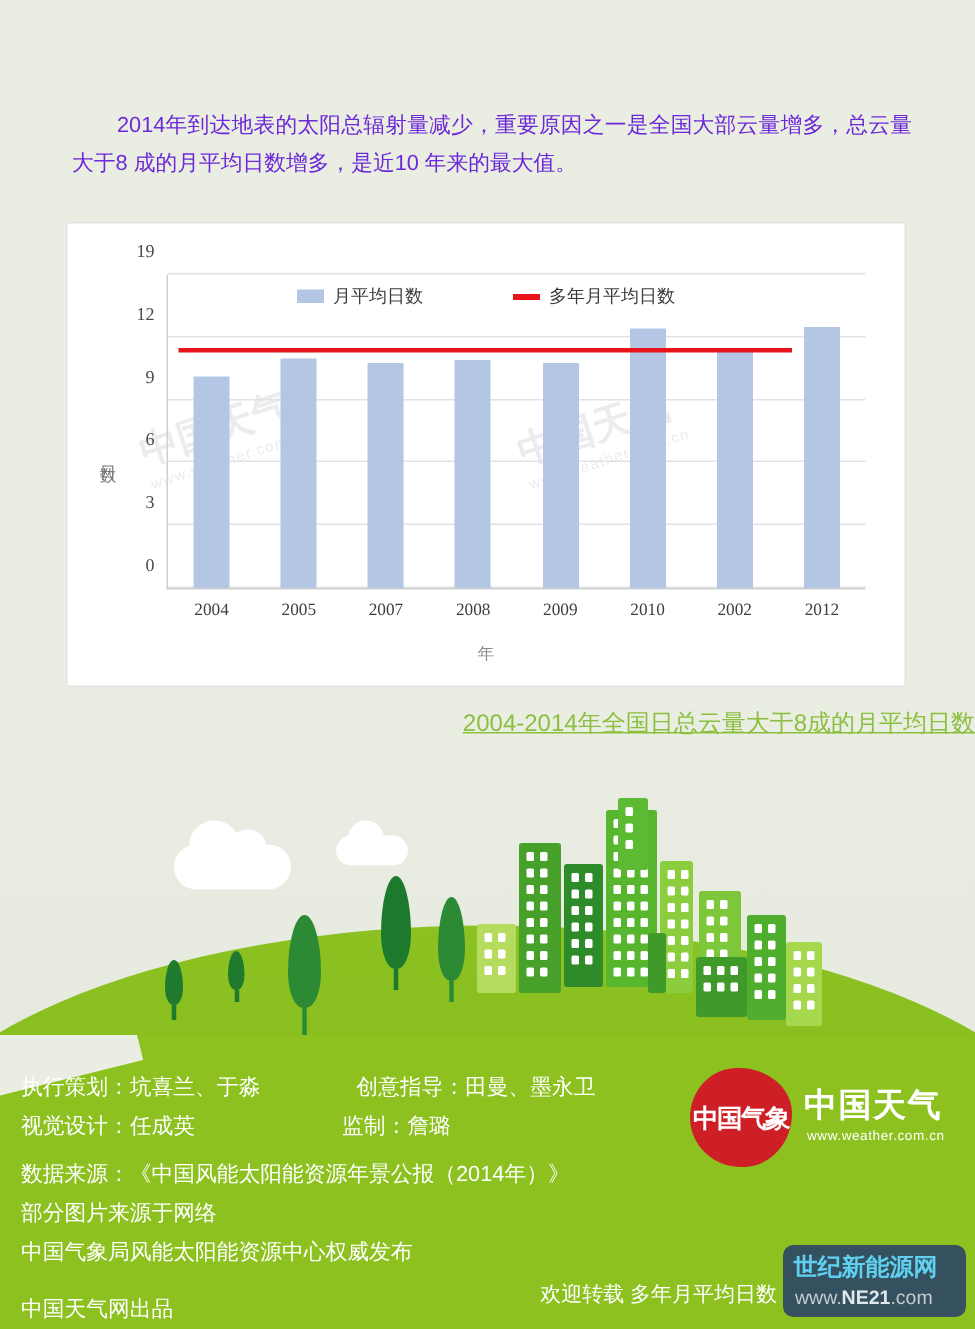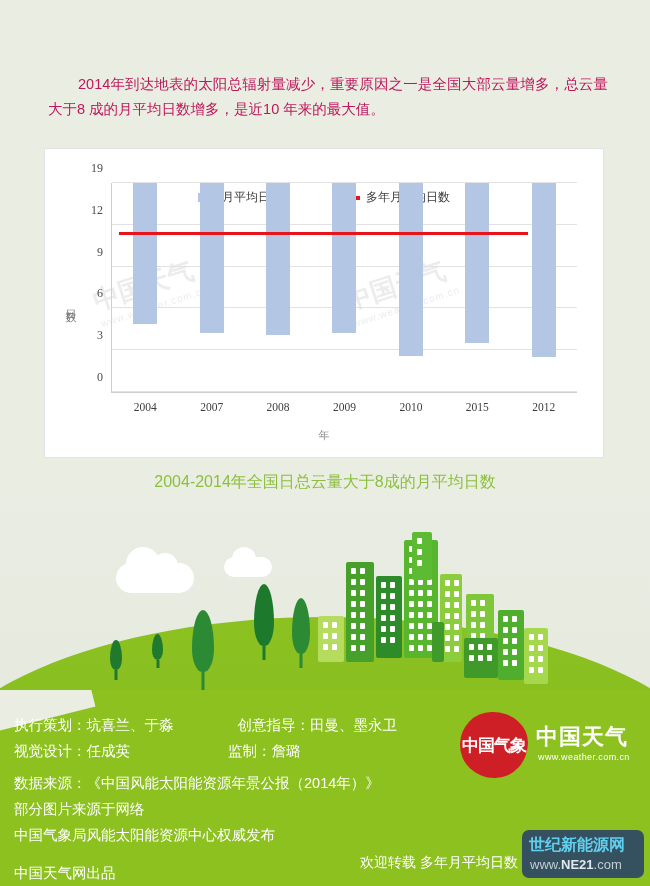--- a/index.html
+++ b/index.html
@@ -12,21 +12,21 @@
 
   
   .title{
     position:absolute;left:38px;top:16px;
     font-size:23px;font-weight:bold;color:#e79a3c;
     letter-spacing:.5px;white-space:nowrap;
     text-shadow:0 1px 0 rgba(255,255,255,.6);
   }
   .intro{
     position:absolute;left:48px;top:72px;width:560px;
-    font-size:14.5px;line-height:25px;color:#be185d;
+    font-size:14.5px;line-height:25px;color:#6d28d9;
     text-align:justify;
   }
   .intro .indent{display:inline-block;width:30px;}
 
   
   .chart-card{
     position:absolute;left:44px;top:148px;width:560px;height:310px;
     background:#fff;border:1px solid #e3e3e3;box-sizing:border-box;
   }
   .chart-inner{position:absolute;inset:0;}
@@ -46,21 +46,21 @@
     position:absolute;left:18px;top:50%;transform:translateY(-50%);
     font-size:11px;color:#777;writing-mode:vertical-rl;
     letter-spacing:2px;
   }
   .xlabel{
     position:absolute;left:0;right:0;bottom:14px;text-align:center;
     font-size:11px;color:#8a8a8a;
   }
 
   .bars{position:absolute;left:0;right:0;bottom:0;top:0;display:flex;align-items:flex-end;}
-  .bar-slot{flex:1 1 0;height:100%;position:relative;display:flex;justify-content:center;}
+  .bar-slot{flex:1 1 0;height:100%;position:relative;display:flex;align-items:flex-end;justify-content:center;}
   .bar{width:24px;background:#b3c6e3;}
   .bar.accent{background:#f8bf85;}
   .xtick{
     position:absolute;top:100%;margin-top:9px;left:50%;transform:translateX(-50%);
     font-size:11.5px;color:#3e3e3e;white-space:nowrap;
     font-family:"Liberation Serif","DejaVu Serif",serif;
   }
 
   .avgline{
     position:absolute;height:3px;background:#e8141b;
@@ -79,22 +79,22 @@
 
   
   .wm{
     position:absolute;color:#e9e9e9;font-size:26px;font-weight:bold;
     pointer-events:none;user-select:none;white-space:nowrap;
     transform:rotate(-18deg);opacity:.85;
   }
   .wm small{display:block;font-size:10px;font-weight:normal;letter-spacing:1px;}
 
   .caption{
-    position:absolute;left:0;right:0;top:472px;text-align:center;
-    font-size:16px;color:#8cbf3f;
+    position:absolute;left:0;right:0;top:472px;text-align:right;
+    font-size:16px;color:#8cbf3f;text-decoration:underline;
   }
 
   
   .scene{position:absolute;left:0;top:505px;width:650px;height:215px;overflow:hidden;}
   .sky{position:absolute;inset:0;background:linear-gradient(#e9ece2,#e6eade);}
   .hill{
     position:absolute;left:-80px;top:112px;width:810px;height:420px;
     border-radius:50%/42%;
     background:linear-gradient(#8cc122,#7fb519);
   }
@@ -192,38 +192,42 @@
             <div class="gridline" style="bottom: 0%;">
               <span class="ytick" style="bottom: 0px;">0</span>
             </div>
           </div>
         <div class="bars" id="bars">
             <div class="bar-slot">
               <div class="bar" style="height: 67.3333%;"></div>
               <span class="xtick">2004</span>
             </div>
             <div class="bar-slot">
+              <div class="bar" style="height: 73.3333%;"></div>
+              <span class="xtick">2005</span>
+            </div>
+            <div class="bar-slot">
               <div class="bar" style="height: 72%;"></div>
               <span class="xtick">2007</span>
             </div>
             <div class="bar-slot">
               <div class="bar" style="height: 72.6667%;"></div>
               <span class="xtick">2008</span>
             </div>
             <div class="bar-slot">
               <div class="bar" style="height: 72%;"></div>
               <span class="xtick">2009</span>
             </div>
             <div class="bar-slot">
               <div class="bar" style="height: 82.6667%;"></div>
               <span class="xtick">2010</span>
             </div>
             <div class="bar-slot">
               <div class="bar" style="height: 76.6667%;"></div>
-              <span class="xtick">2015</span>
+              <span class="xtick">2002</span>
             </div>
             <div class="bar-slot">
               <div class="bar" style="height: 83.3333%;"></div>
               <span class="xtick">2012</span>
             </div>
           </div>
         <div class="avgline" id="avgline" style="bottom: 75.3333%; background: rgb(232, 20, 27);"></div>
       </div>
 
       <div class="xlabel">年</div>

